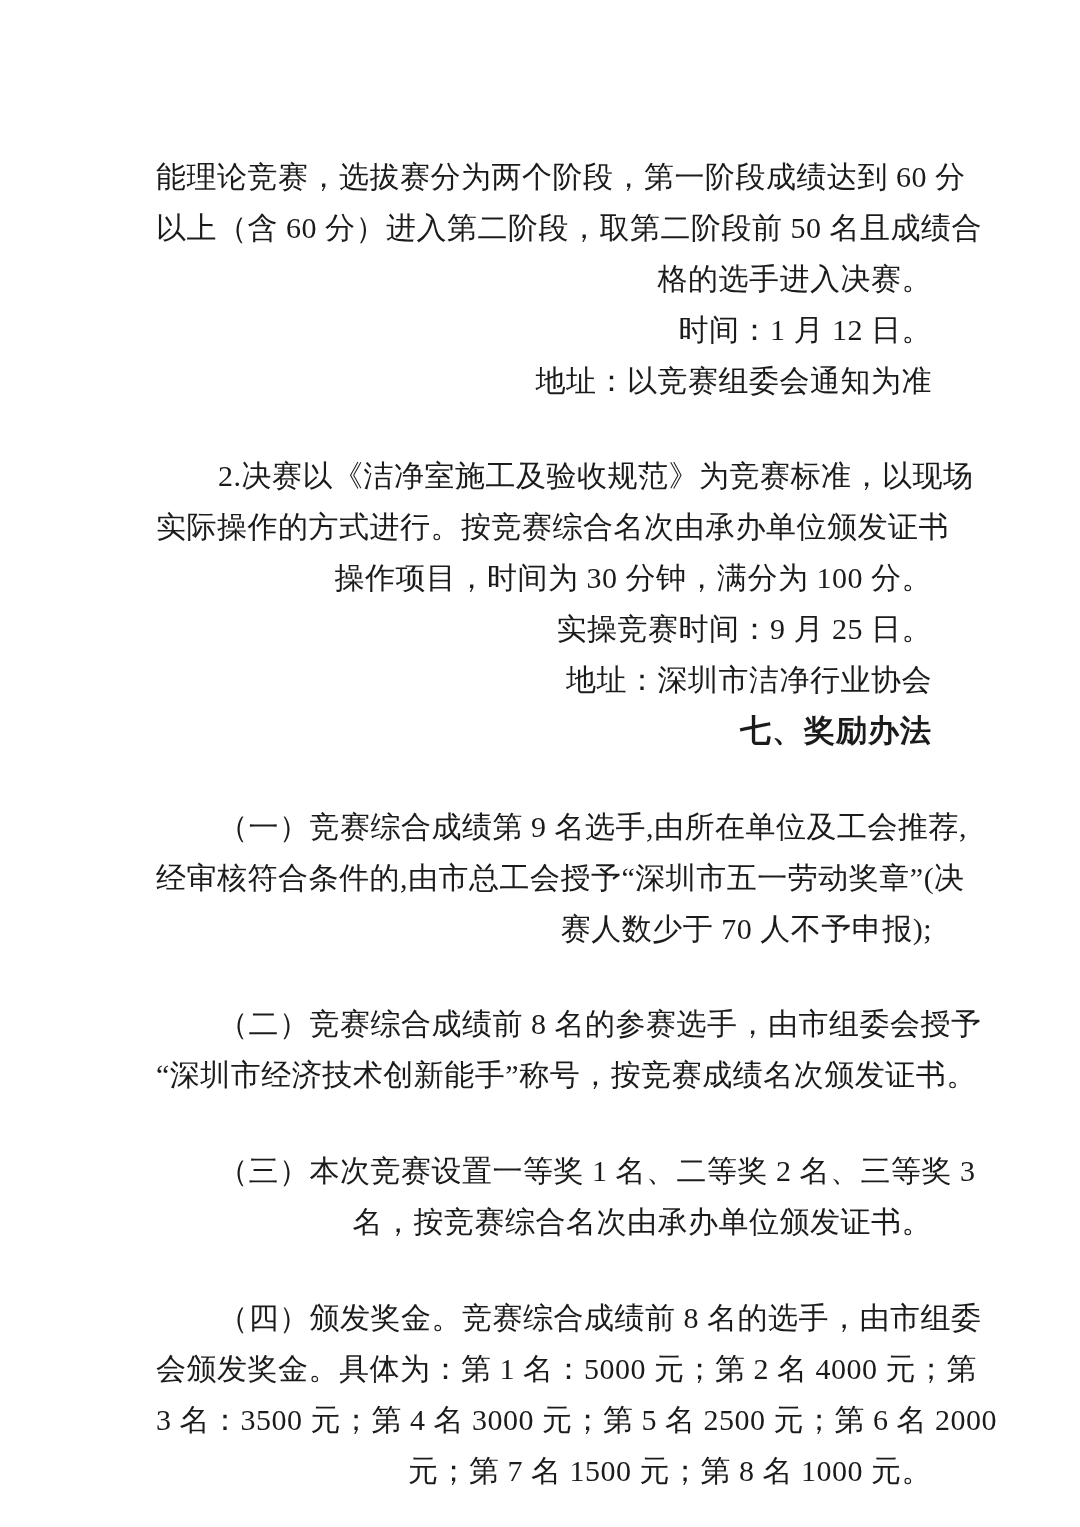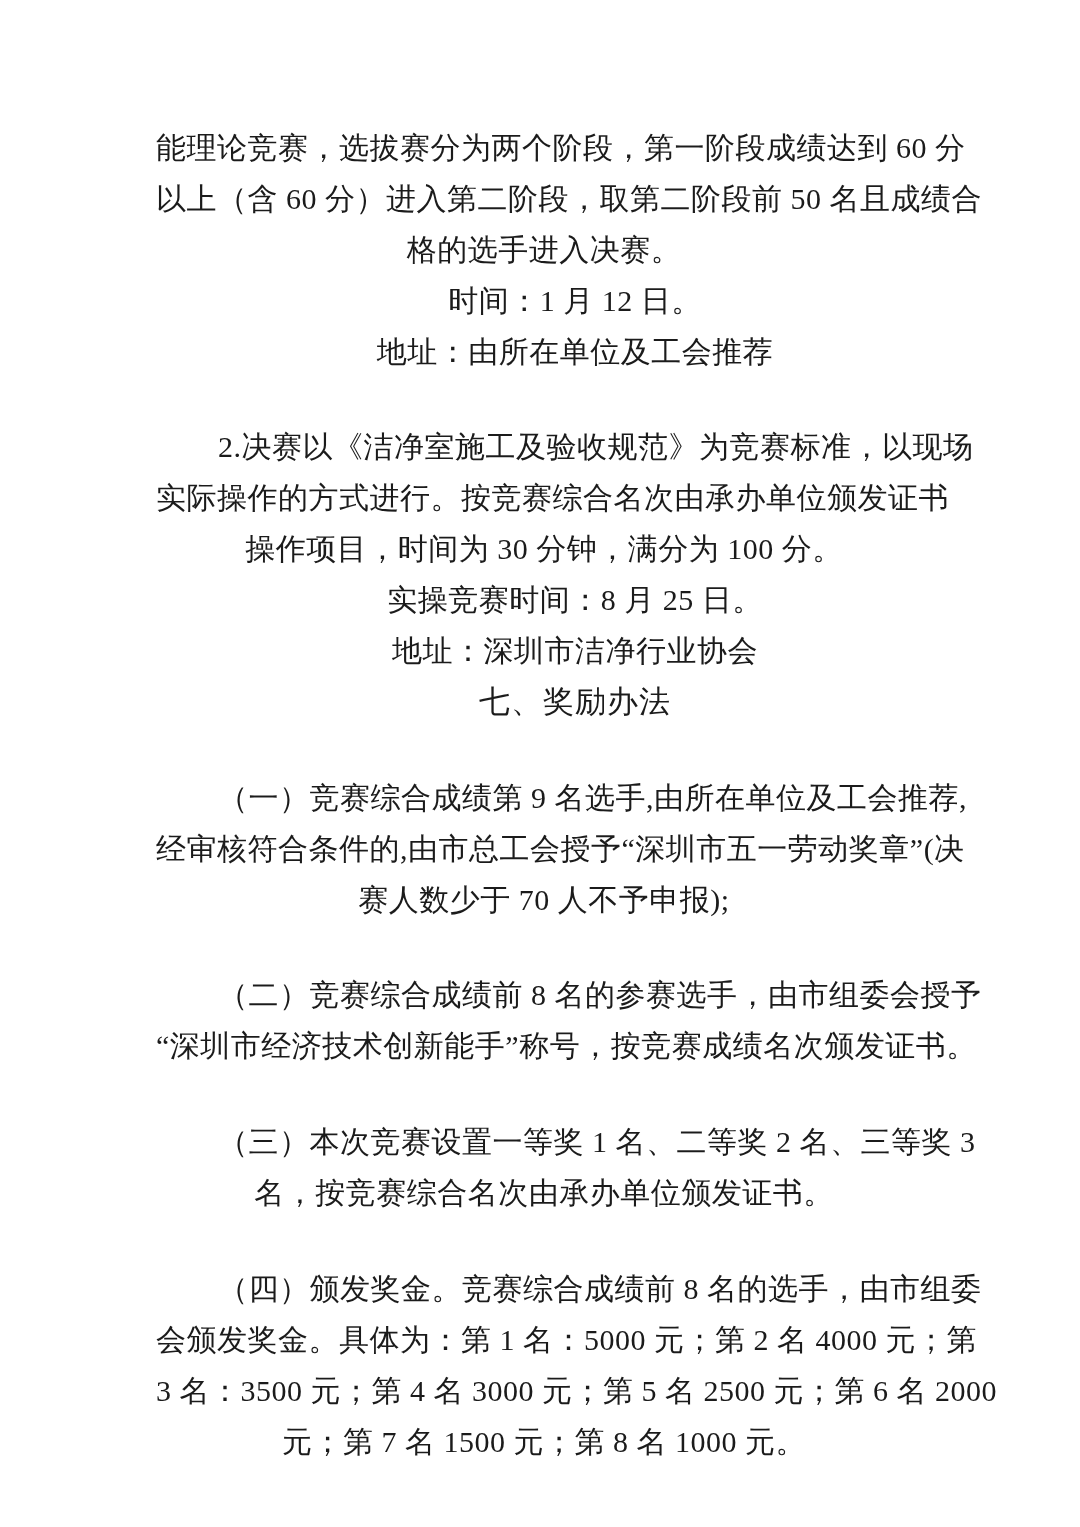--- a/index.html
+++ b/index.html
@@ -12,67 +12,67 @@
   .page {
     position: relative;
     width: 1080px;
     height: 1527px;
     background: #ffffff;
     font-family: "Liberation Serif", "DejaVu Serif", serif;
   }
   .text-block {
     position: absolute;
     left: 156px;
-    top: 123px;
+    top: 152px;
     width: 776px;
   }
   .line {
     height: 50.9px;
     line-height: 50.9px;
     font-size: 30px;
     color: #1b1b1b;
     white-space: nowrap;
     letter-spacing: 0.5px;
-    text-align: center;
+    text-align: right;
   }
   .line.indent {
     padding-left: 62px;
   }
   
   .line.full {
     text-align: justify;
     text-align-last: justify;
     text-justify: inter-character;
   }
   .line.indent.full {
     
     width: 714px;
     margin-top: 45px;
   }
   .line.bold {
     font-family: "Liberation Sans", "DejaVu Sans", sans-serif;
-    font-weight: 400;
+    font-weight: 700;
     font-size: 31px;
     letter-spacing: 1px;
   }
 </style>
 </head>
 <body>
 
 <div class="page" style="background: rgb(255, 255, 255);">
   <div class="text-block" id="text-block" style="color: rgb(27, 27, 27);">
       <div class="line full">能理论竞赛，选拔赛分为两个阶段，第一阶段成绩达到 60 分</div>
       <div class="line full">以上（含 60 分）进入第二阶段，取第二阶段前 50 名且成绩合</div>
       <div class="line">格的选手进入决赛。</div>
       <div class="line indent">时间：1 月 12 日。</div>
-      <div class="line indent">地址：由所在单位及工会推荐</div>
+      <div class="line indent">地址：以竞赛组委会通知为准</div>
       <div class="line indent full">2.决赛以《洁净室施工及验收规范》为竞赛标准，以现场</div>
       <div class="line full">实际操作的方式进行。按竞赛综合名次由承办单位颁发证书</div>
       <div class="line">操作项目，时间为 30 分钟，满分为 100 分。</div>
-      <div class="line indent">实操竞赛时间：8 月 25 日。</div>
+      <div class="line indent">实操竞赛时间：9 月 25 日。</div>
       <div class="line indent">地址：深圳市洁净行业协会</div>
       <div class="line indent bold">七、奖励办法</div>
       <div class="line indent full">（一）竞赛综合成绩第 9 名选手,由所在单位及工会推荐,</div>
       <div class="line full">经审核符合条件的,由市总工会授予“深圳市五一劳动奖章”(决</div>
       <div class="line">赛人数少于 70 人不予申报);</div>
       <div class="line indent full">（二）竞赛综合成绩前 8 名的参赛选手，由市组委会授予</div>
       <div class="line">“深圳市经济技术创新能手”称号，按竞赛成绩名次颁发证书。</div>
       <div class="line indent full">（三）本次竞赛设置一等奖 1 名、二等奖 2 名、三等奖 3</div>
       <div class="line">名，按竞赛综合名次由承办单位颁发证书。</div>
       <div class="line indent full">（四）颁发奖金。竞赛综合成绩前 8 名的选手，由市组委</div>

